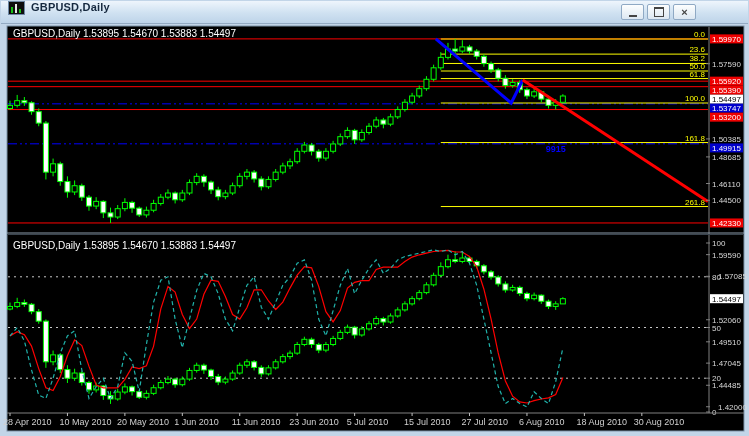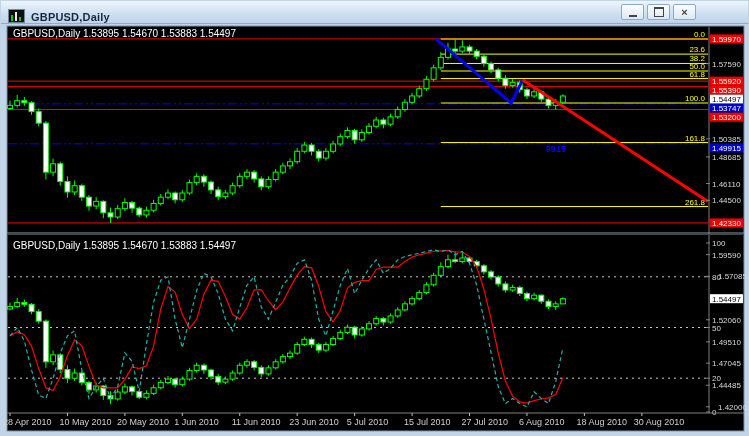--- a/index.html
+++ b/index.html
@@ -3,21 +3,21 @@
 <meta charset="utf-8">
 <style>
   html,body{margin:0;padding:0;}
   body{
     width:749px;height:436px;position:relative;overflow:hidden;
     background:#c2d5e8;font-family:"Liberation Sans",sans-serif;
   }
   #titlebar{
     position:absolute;left:1px;top:1px;width:747px;height:22px;
     background:linear-gradient(#eef5fc,#cfe1f1 55%,#bed4e9);
-    border-bottom:1px solid #93aac2;display:flex;align-items:flex-end;
+    border-bottom:1px solid #93aac2;display:flex;align-items:flex-start;
   }
   #title-icon{
     width:15px;height:12px;margin-left:7px;margin-right:6px;
     background:#0e0e0e;border:1px solid #6d87a3;position:relative;flex:none;
   }
   #title-icon span{position:absolute;bottom:1px;width:2px;background:#18c018;}
   #title-icon span:nth-child(1){left:2px;height:6px;}
   #title-icon span:nth-child(2){left:6px;height:9px;background:#e8e8e8;}
   #title-icon span:nth-child(3){left:10px;height:4px;}
   #title-text{font-size:11px;font-weight:bold;color:#16283e;letter-spacing:.2px;}

